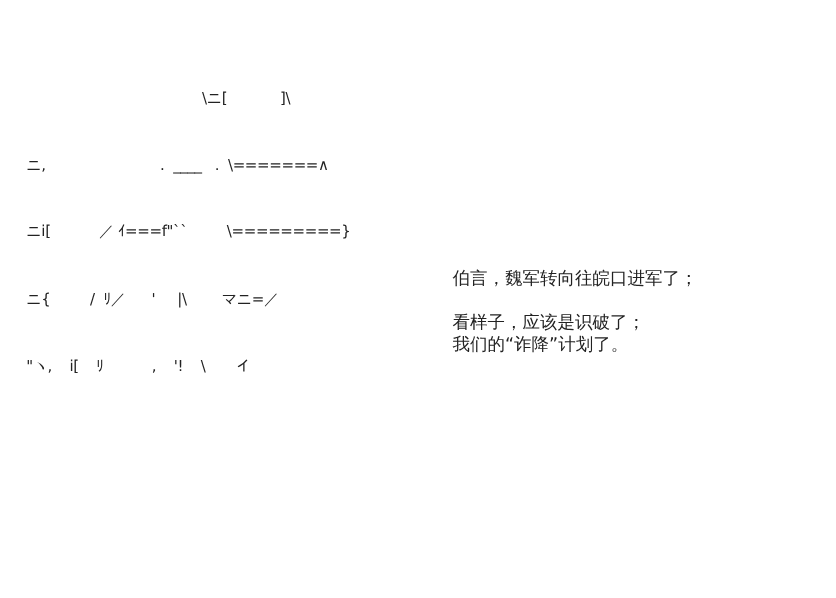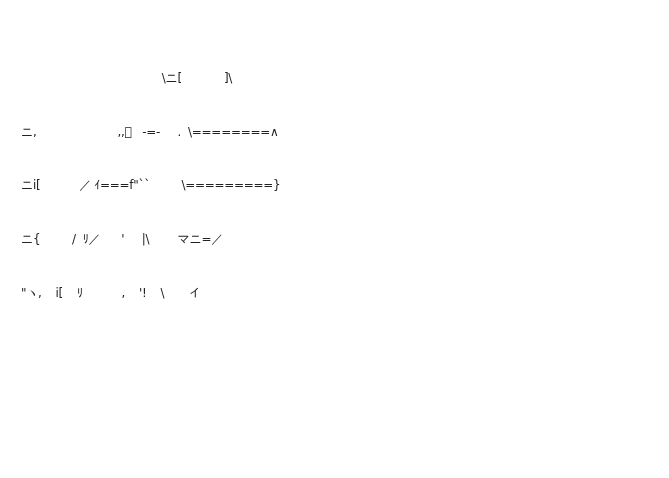--- a/index.html
+++ b/index.html
@@ -17,21 +17,21 @@
     font-size: 14px; color: #222; line-height: 17.5px;
   }
   .dialogue .line { display: block; white-space: pre; }
   .dialogue .gap { height: 17.5px; }
 </style>
 </head>
 <body>
 
 <div class="aa">
   <span class="aa-line">                                              \ニ[            ]\</span>
-  <span class="aa-line">      ニ,                       ,,ﾟ   -=-     .  \========∧</span>
+  <span class="aa-line">      ニ,                          .  ____   .  \=======∧</span>
   <span class="aa-line">      ニi[           ／ ｲ===f"``         \=========}</span>
   <span class="aa-line">      ニ{         /  ﾘ／      '     |\        マニ=／</span>
   <span class="aa-line">      "ヽ,    i[    ﾘ           ,    '!    \       イ</span>
   
   
   
   
   
   
   
@@ -40,14 +40,17 @@
   
   
   
   
   
   
   
 </div>
 
 <div class="dialogue">
+  <span class="line">伯言，魏军转向往皖口进军了；</span>
   <span class="line gap"></span>
+  <span class="line">看样子，应该是识破了；</span>
+  <span class="line">我们的“诈降”计划了。</span>
 </div>
 
 </body></html>

